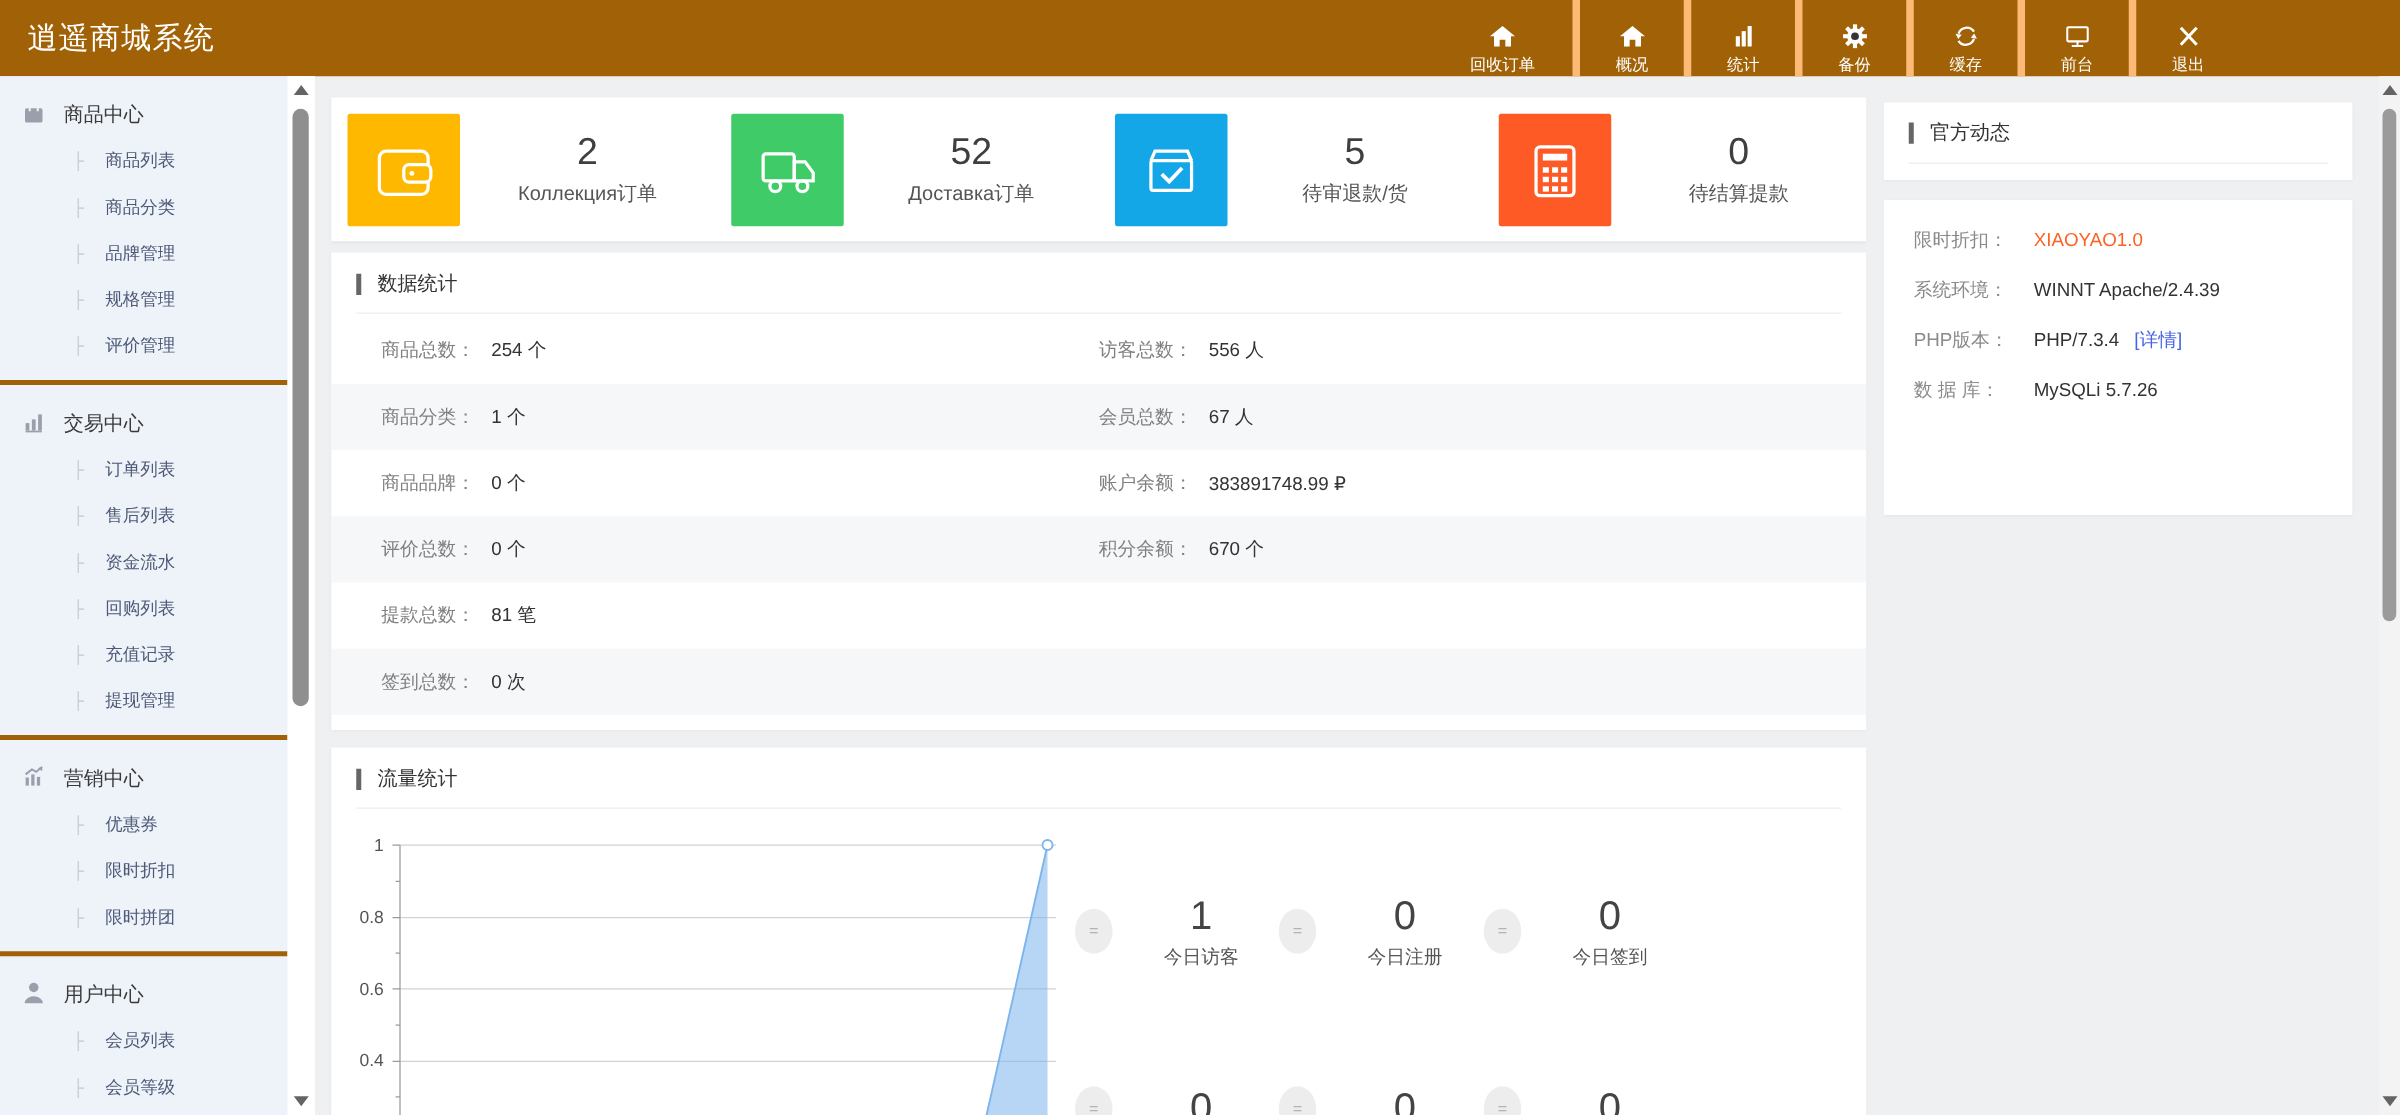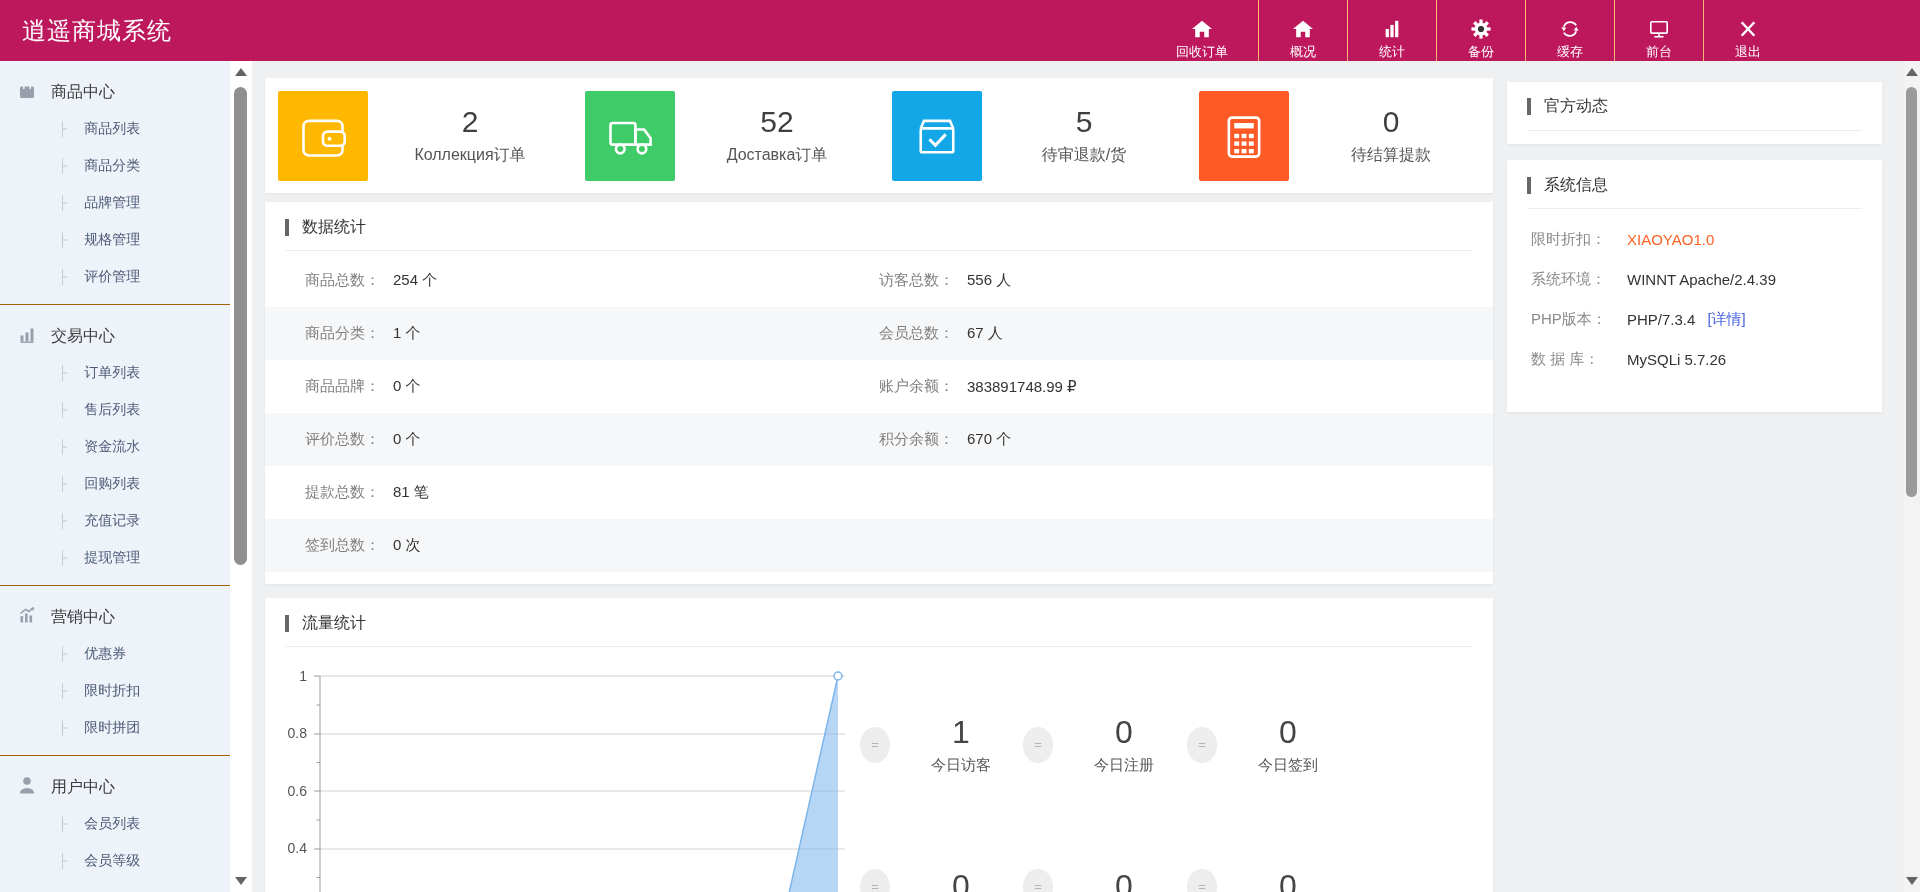--- a/index.html
+++ b/index.html
@@ -1,36 +1,36 @@
 <!DOCTYPE html>
 <html><head>
 <meta charset="utf-8">
 <style>
   * { margin:0; padding:0; box-sizing:border-box; }
   html,body { width:1920px; height:892px; overflow:hidden; }
   body { font-family:"Liberation Sans","DejaVu Sans",sans-serif; background:#eff0f2; }
   .page { position:relative; width:1920px; height:892px; overflow:hidden; }
 
   
-  header { height:61px; background:#be185d; display:flex; justify-content:space-between; align-items:stretch; }
+  header { height:61px; background:#a16207; display:flex; justify-content:space-between; align-items:stretch; }
   .app-title { line-height:61px; padding-left:22px; font-size:24px; color:#ffffff; letter-spacing:1px; white-space:nowrap; }
   nav { display:flex; margin-right:128px; }
   .nav-item { min-width:89px; padding:0 10px; display:flex; flex-direction:column; align-items:center; justify-content:flex-end; gap:4px; color:#fff; cursor:pointer; }
   .nav-item:first-child { min-width:112px; }
-  .nav-item + .nav-item { border-left:1px solid #fdba74; }
+  .nav-item + .nav-item { border-left:6px solid #fdba74; }
   .nav-item .lbl { font-size:13px; }
   .nav-item svg { height:20px; display:block; }
 
   
   .layout { display:flex; height:831px; }
 
   
   aside { width:252px; background:#eef2f9; position:relative; flex:none; }
   .side-content { margin-right:22px; }
-  .side-section { padding:13px 0 9px; border-bottom:1px solid #a16207; }
+  .side-section { padding:13px 0 9px; border-bottom:4px solid #a16207; }
   .side-section:last-child { border-bottom:none; }
   .side-header { display:flex; align-items:center; gap:14px; padding-left:17px; height:36px; font-size:16px; color:#3a3a3a; cursor:pointer; }
   .side-header svg { width:20px; height:20px; flex:none; }
   .side-item { display:flex; align-items:center; height:37px; padding-left:58px; font-size:14px; color:#4d5a77; cursor:pointer; }
   .side-item .tick { color:#c3c9d5; margin-right:17px; font-size:13px; }
   .side-scroll { position:absolute; top:0; right:0; width:22px; height:100%; background:#ffffff; }
   .tri-up { width:0; height:0; border-left:6px solid transparent; border-right:6px solid transparent; border-bottom:8px solid #646464; margin:7px auto 0; cursor:pointer; }
   .tri-down { position:absolute; bottom:7px; left:5px; width:0; height:0; border-left:6px solid transparent; border-right:6px solid transparent; border-top:8px solid #646464; cursor:pointer; }
   .side-thumb { position:absolute; top:26px; left:4px; width:13px; height:478px; background:#8f8f8f; border-radius:7px; cursor:pointer; }
 
@@ -493,24 +493,20 @@
       </div>
 
       <div class="card" id="card-news">
         <div class="sec-title">
             <span class="bar"></span>
             <span>官方动态</span>
           </div>
       </div>
 
       <div class="card" id="card-sys">
-        <div class="sec-title">
-            <span class="bar"></span>
-            <span>系统信息</span>
-          </div>
         <div class="srow">
           <span class="slabel">限时折扣：</span>
           <span class="svalue orange">XIAOYAO1.0</span>
         </div>
         <div class="srow">
           <span class="slabel">系统环境：</span>
           <span class="svalue">WINNT Apache/2.4.39</span>
         </div>
         <div class="srow">
           <span class="slabel">PHP版本：</span>

